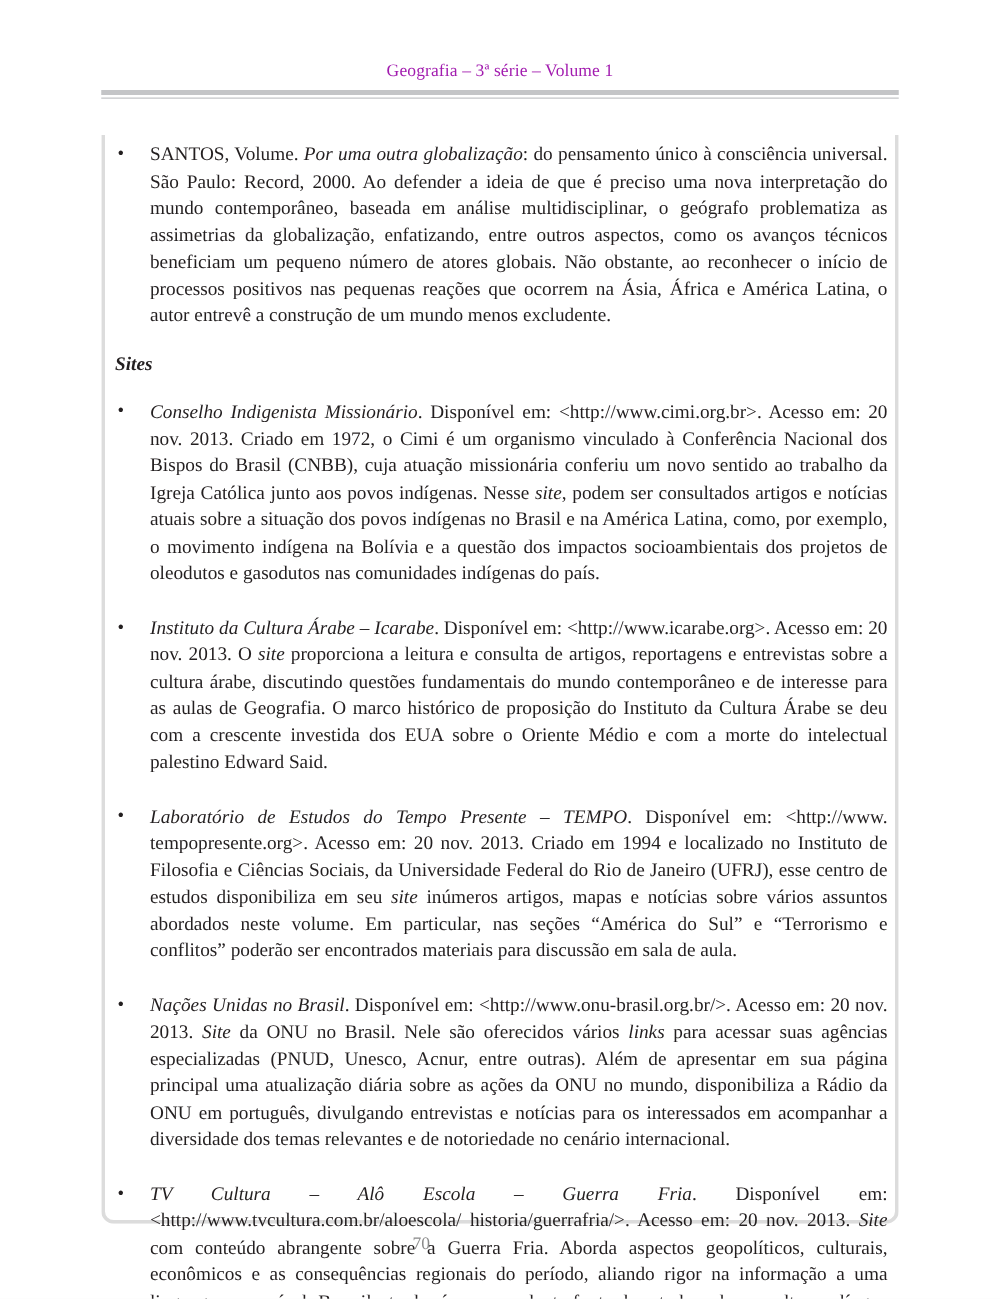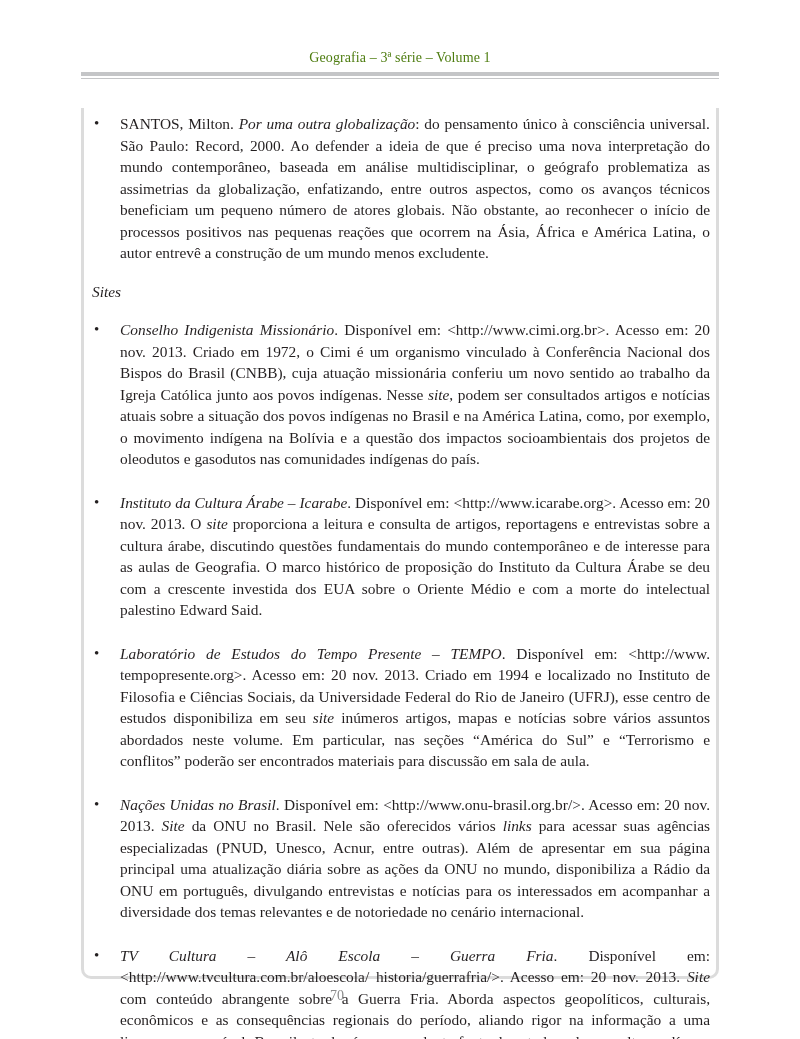--- a/index.html
+++ b/index.html
@@ -15,21 +15,21 @@
       font-family: "Liberation Serif", "DejaVu Serif", serif;
       color: #231f20;
     }
     .running-head {
       position: absolute;
       top: 50px;
       left: 0;
       width: 800px;
       text-align: center;
       font-size: 14px;
-      color: #4d7c0f;
+      color: #a21caf;
       letter-spacing: 0.1px;
     }
     .head-rule-thick {
       position: absolute;
       top: 72px;
       left: 81px;
       width: 638px;
       height: 4px;
       background: #c4c5c7;
     }
@@ -69,21 +69,21 @@
     }
     .entry .bullet {
       position: absolute;
       left: 2px;
       top: 0;
       font-size: 15px;
       line-height: 21.5px;
     }
     .entry + .entry { margin-top: 22px; }
     .section-heading {
-      font-weight: normal;
+      font-weight: bold;
       font-style: italic;
       font-size: 15.4px;
       line-height: 21.5px;
       margin: 17px 0 17px 0;
     }
     em { }
     .page-number {
       position: absolute;
       top: 988px;
       left: 0;
@@ -99,21 +99,21 @@
 <div class="running-head">Geografia – 3ª série – Volume 1</div>
 <div class="head-rule-thick"></div>
 <div class="head-rule-thin"></div>
 
 <div class="content-box"></div>
 
 <div class="entries">
 
   <div class="entry">
     <span class="bullet">•</span>
-    <span>SANTOS, Milton.</span>
+    <span>SANTOS, Volume.</span>
     <em>Por uma outra globalização</em><span>: do pensamento único à consciência univer­sal. São Paulo: Record, 2000. Ao defender a ideia de que é preciso uma nova interpretação do mundo contemporâneo, baseada em análise multidisciplinar, o geógrafo problematiza as assimetrias da globalização, enfatizando, entre outros aspectos, como os avanços técnicos beneficiam um pequeno número de atores globais. Não obstante, ao reconhecer o início de processos positivos nas pequenas reações que ocorrem na Ásia, África e América Latina, o autor entrevê a construção de um mundo menos excludente.</span>
   </div>
 
   <div class="section-heading">Sites</div>
 
   <div class="entry">
     <span class="bullet">•</span>
     <em>Conselho Indigenista Missionário</em><span>. Disponível em: &lt;http://www.cimi.org.br&gt;. Acesso em: 20 nov. 2013. Criado em 1972, o Cimi é um organismo vinculado à Conferência Nacio­nal dos Bispos do Brasil (CNBB), cuja atuação missionária conferiu um novo sentido ao trabalho da Igreja Católica junto aos povos indígenas. Nesse </span><em>site</em><span>, podem ser consultados artigos e notícias atuais sobre a situação dos povos indígenas no Brasil e na América La­tina, como, por exemplo, o movimento indígena na Bolívia e a questão dos impactos so­cioambientais dos projetos de oleodutos e gasodutos nas comunidades indígenas do país.</span>
   </div>
 

